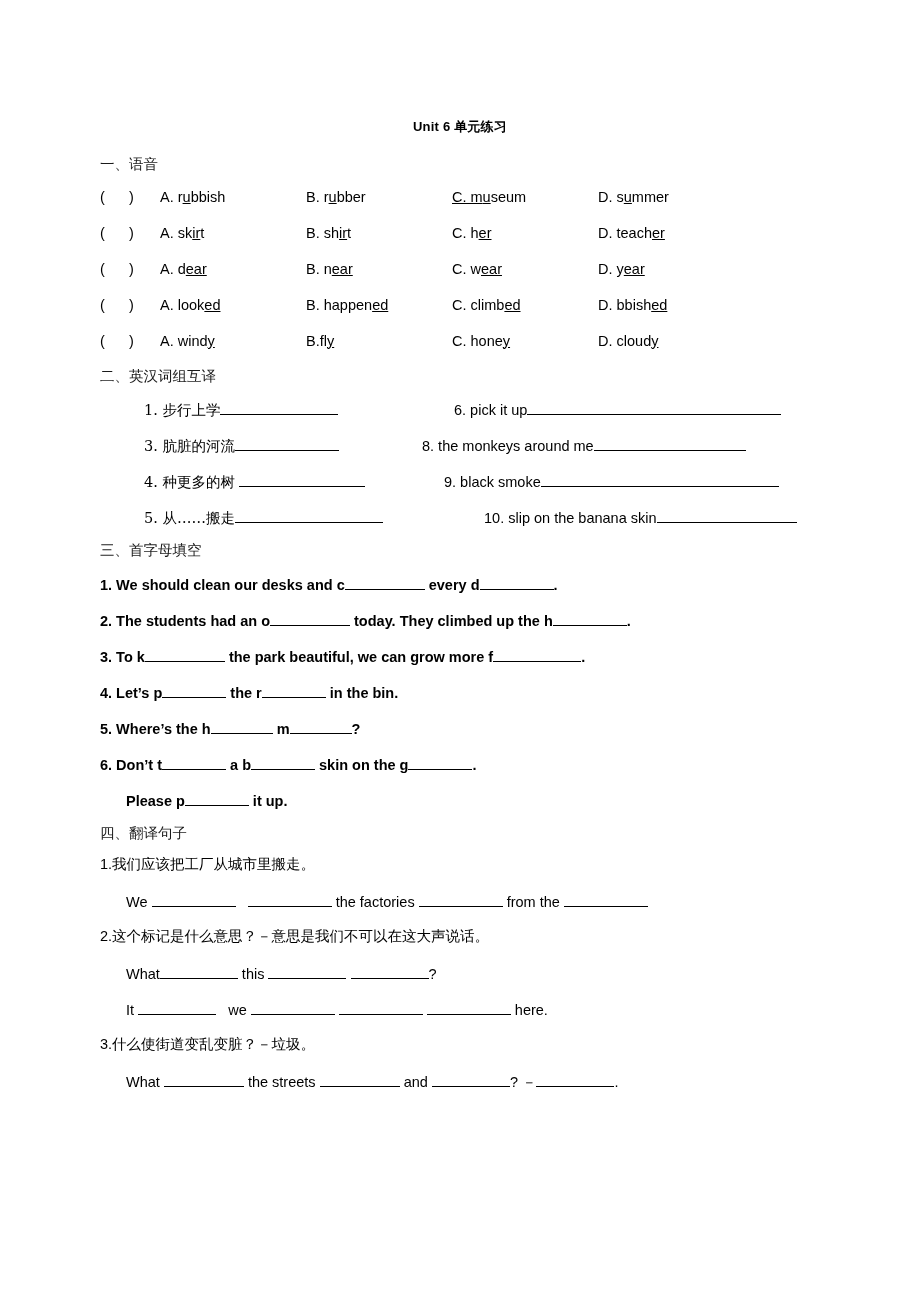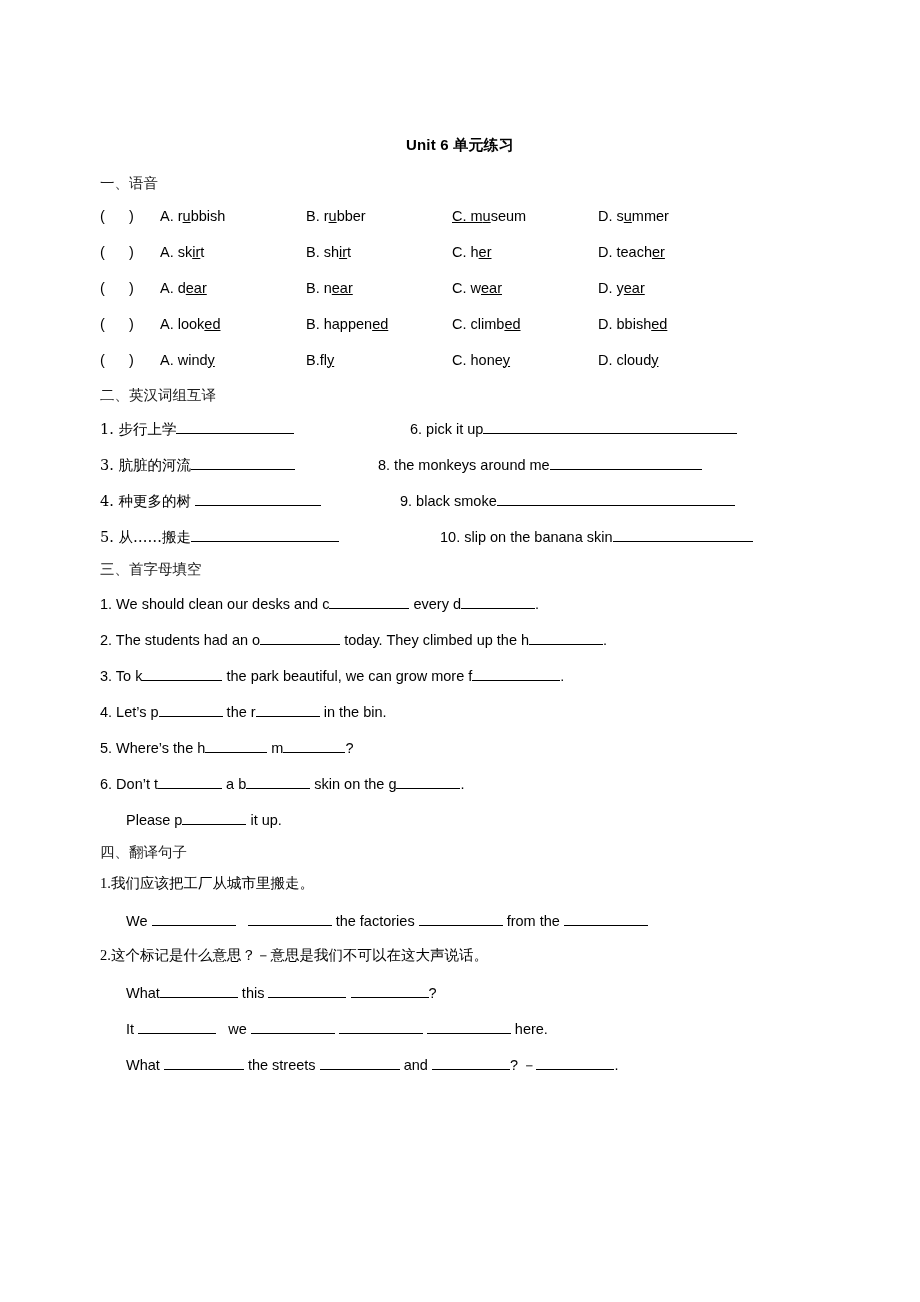--- a/index.html
+++ b/index.html
@@ -19,24 +19,24 @@
     width: 920px;
     height: 1302px;
     box-sizing: border-box;
     padding: 0 100px;
     overflow: hidden;
   }
 
   
   .doc-title {
     text-align: center;
-    font-size: 15px;
+    font-size: 13px;
     font-weight: bold;
     letter-spacing: 0.2px;
-    margin: 17px;
+    margin: 0;
     padding-top: 120px;
     line-height: 1;
   }
 
   
   .section-head {
     font-family: "DejaVu Serif", "Liberation Serif", serif;
     font-size: 14.5px;
     color: #1a1a1a;
     margin: 0;
@@ -61,20 +61,21 @@
   }
   .ph-opt {
     flex: 0 0 146px;
     white-space: nowrap;
   }
   .u { text-decoration: underline; text-underline-offset: 1px; }
 
   
   .words {
     margin-top: 16px;
+    margin-left: 44px;
   }
   .w-row {
     position: relative;
     height: 36px;
     font-size: 14.5px;
     white-space: nowrap;
   }
   .w-left {
     position: absolute;
     left: 0;
@@ -95,36 +96,37 @@
   .blank {
     display: inline-block;
     border-bottom: 1.1px solid #000;
     height: 15px;
     vertical-align: baseline;
   }
 
   
   .firstletter {
     margin-top: 16px;
+    font-weight: bold;
   }
   .fl-row {
     height: 36px;
     font-size: 14.5px;
     white-space: nowrap;
   }
   .fl-row.indent { padding-left: 26px; }
 
   
   .sentences {
     margin-top: 15px;
   }
   .st-cn {
     height: 36px;
     font-size: 14.5px;
-    font-family: Liberation Serif, serif;
+    font-family: Liberation Sans, sans-serif;
     white-space: nowrap;
   }
   .st-en {
     height: 36px;
     font-size: 14.5px;
     padding-left: 26px;
     white-space: nowrap;
     font-family: "Liberation Sans", "DejaVu Sans", sans-serif;
   }
 </style>
@@ -237,17 +239,18 @@
   </div>
 
   <div>
     <div class="section-head">四、翻译句子</div>
     <div class="sentences" id="sentence-rows">
         <div class="st-cn">1.我们应该把工厂从城市里搬走。</div>
         <div class="st-en"><span style="white-space: pre;">We </span><span class="blank" style="width: 84px;"></span><span style="white-space: pre;">   </span><span class="blank" style="width: 84px;"></span><span style="white-space: pre;"> the factories </span><span class="blank" style="width: 84px;"></span><span style="white-space: pre;"> from the </span><span class="blank" style="width: 84px;"></span></div>
         <div class="st-cn">2.这个标记是什么意思？－意思是我们不可以在这大声说话。</div>
         <div class="st-en"><span style="white-space: pre;">What</span><span class="blank" style="width: 78px;"></span><span style="white-space: pre;"> this </span><span class="blank" style="width: 78px;"></span><span style="white-space: pre;"> </span><span class="blank" style="width: 78px;"></span><span style="white-space: pre;">?</span></div>
         <div class="st-en"><span style="white-space: pre;">It </span><span class="blank" style="width: 78px;"></span><span style="white-space: pre;">   we </span><span class="blank" style="width: 84px;"></span><span style="white-space: pre;"> </span><span class="blank" style="width: 84px;"></span><span style="white-space: pre;"> </span><span class="blank" style="width: 84px;"></span><span style="white-space: pre;"> here.</span></div>
+        <div class="st-cn">3.什么使街道变乱变脏？－垃圾。</div>
         <div class="st-en"><span style="white-space: pre;">What </span><span class="blank" style="width: 80px;"></span><span style="white-space: pre;"> the streets </span><span class="blank" style="width: 80px;"></span><span style="white-space: pre;"> and </span><span class="blank" style="width: 78px;"></span><span style="white-space: pre;">? －</span><span class="blank" style="width: 78px;"></span><span style="white-space: pre;">.</span></div>
       </div>
   </div>
 
 </div>
 
 </body></html>

